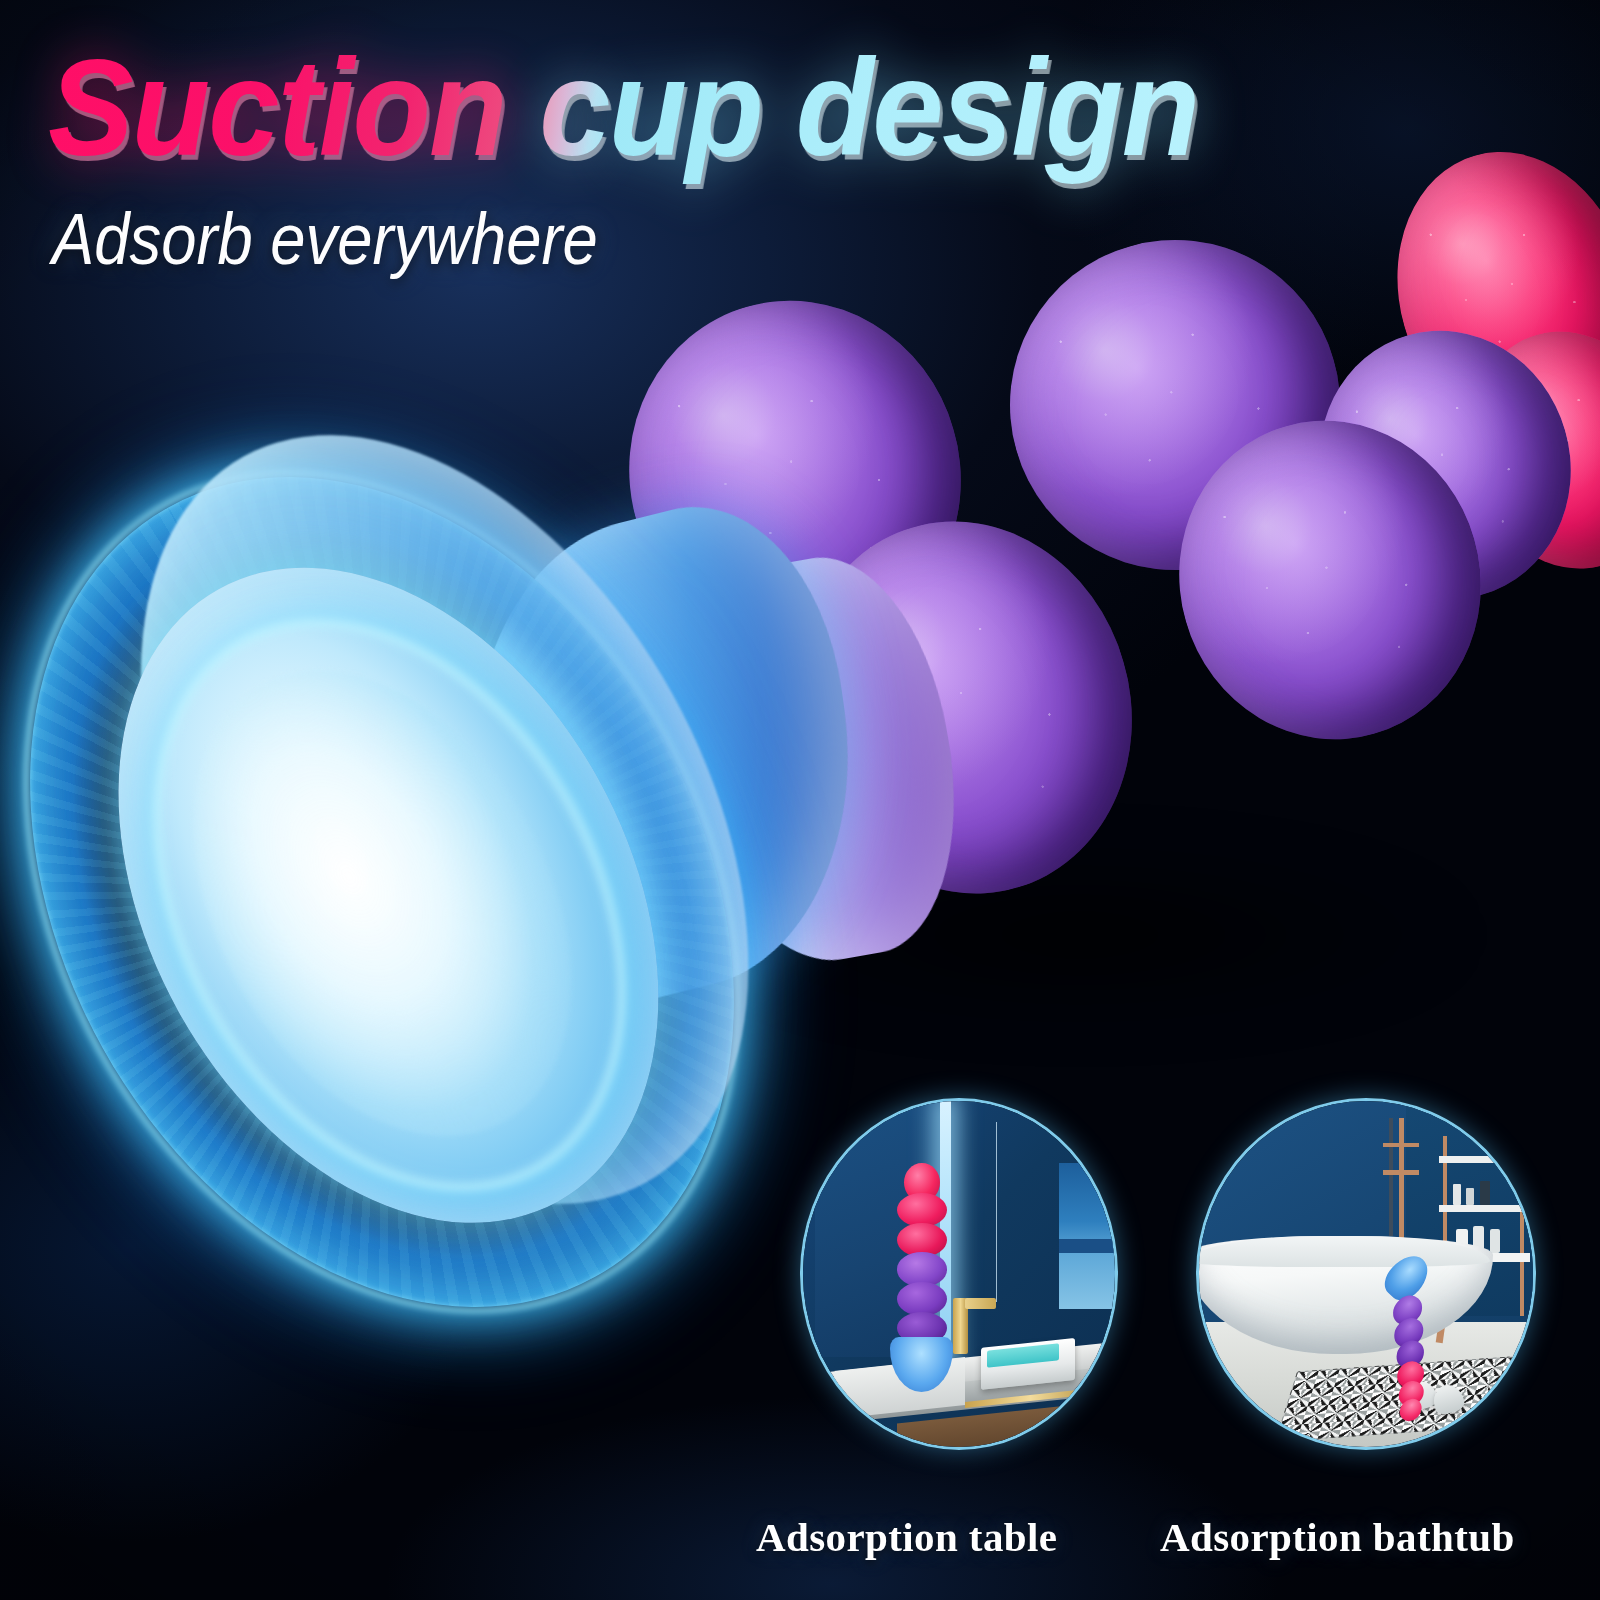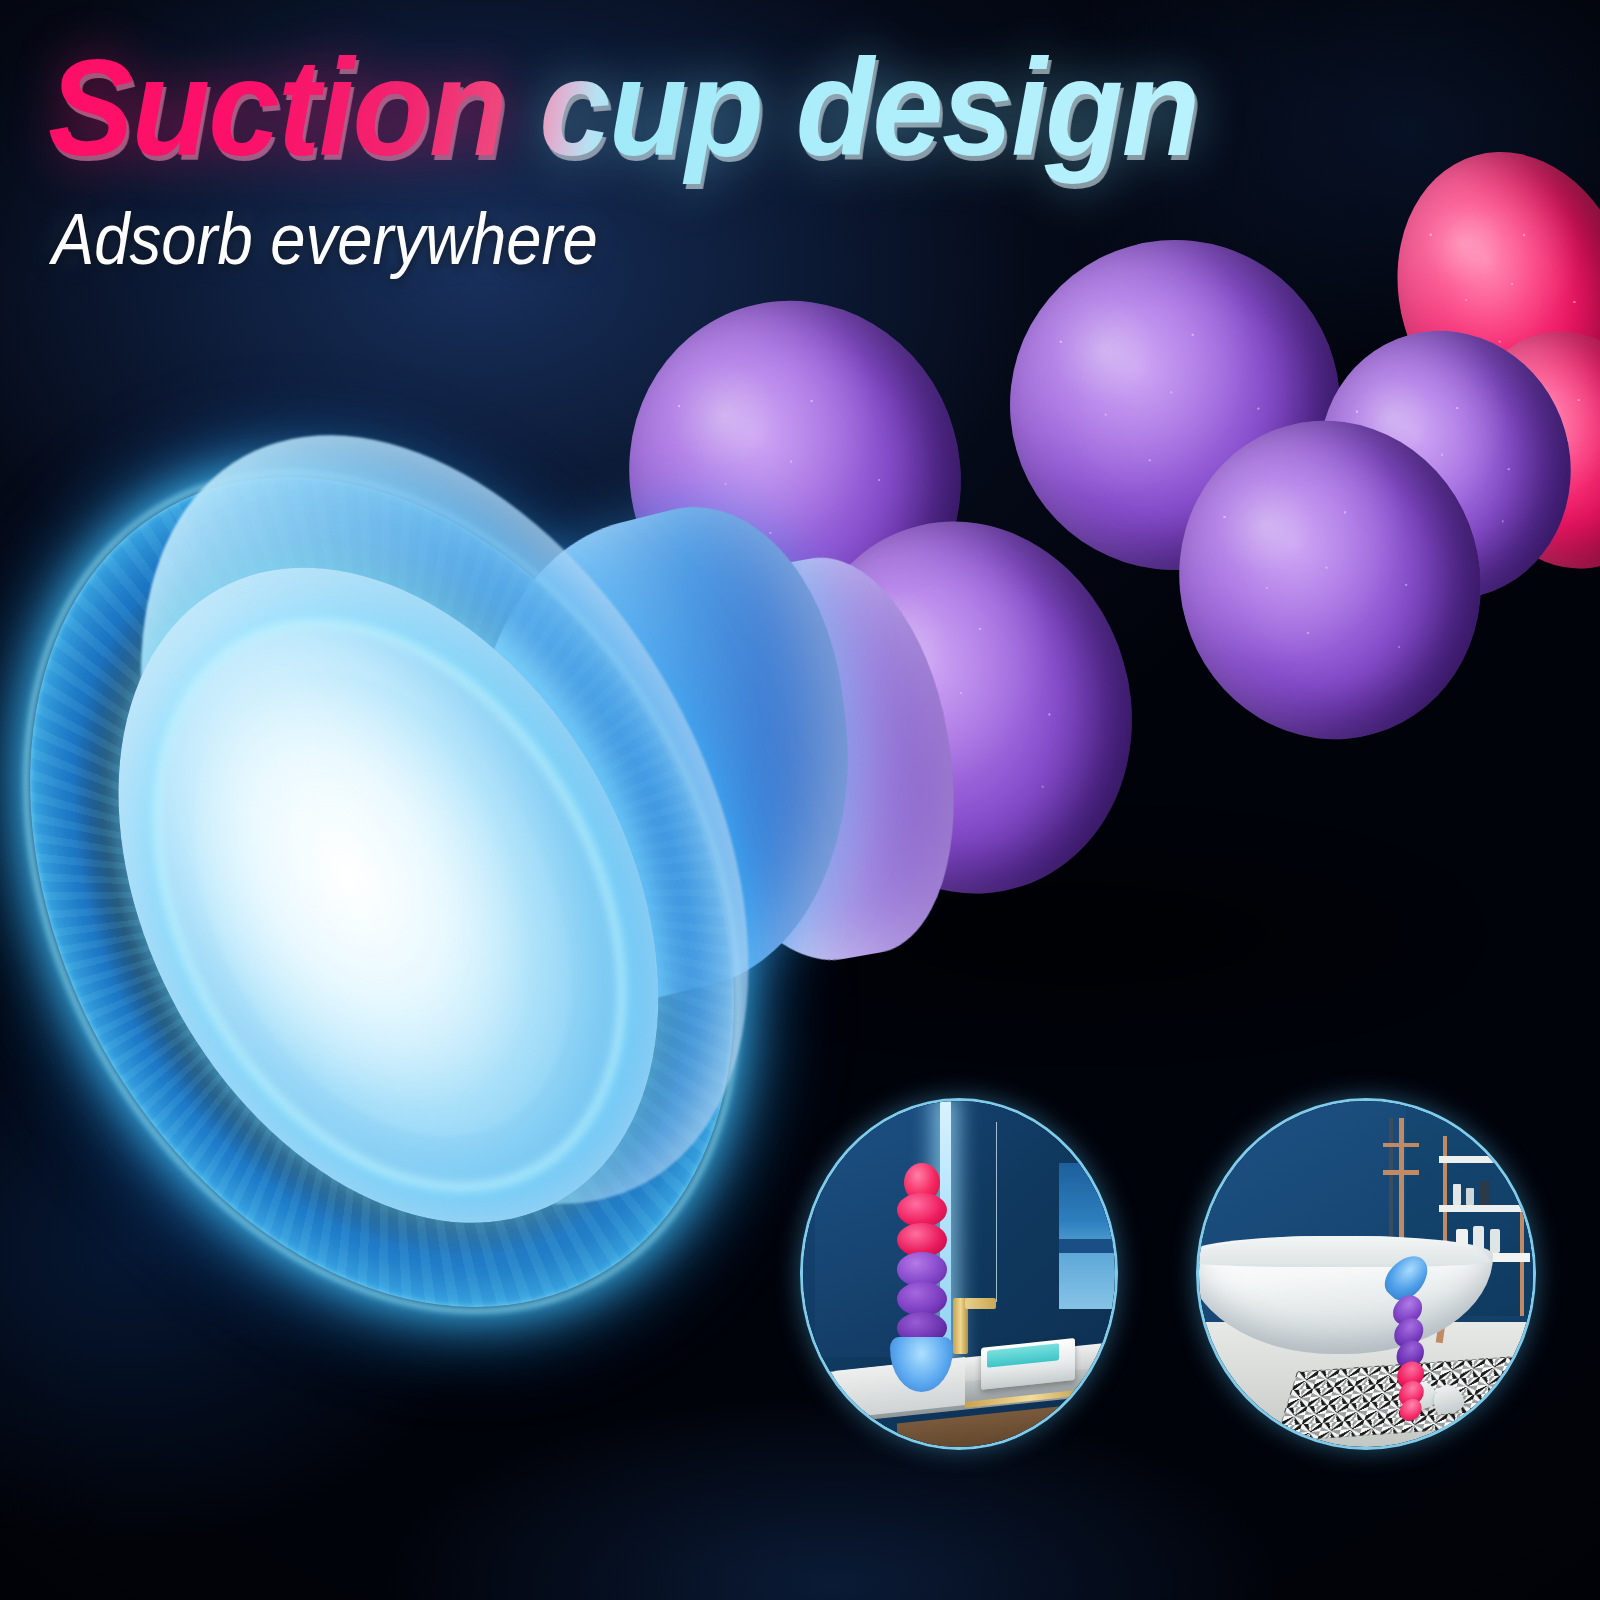--- a/index.html
+++ b/index.html
@@ -484,14 +484,16 @@
         <div class="h-sg h-g1"></div>
         <div class="h-sg h-g2"></div>
         <div class="h-sg h-g3"></div>
         <div class="h-sg h-g4"></div>
         <div class="h-sg h-g5"></div>
         <div class="h-sg h-g6"></div>
       </div>
     </div>
   </div>
 
+  <div class="caption" id="cap-table">Adsorption table</div>
+  <div class="caption" id="cap-bath">Adsorption bathtub</div>
 
 </div>
 
 </body></html>

